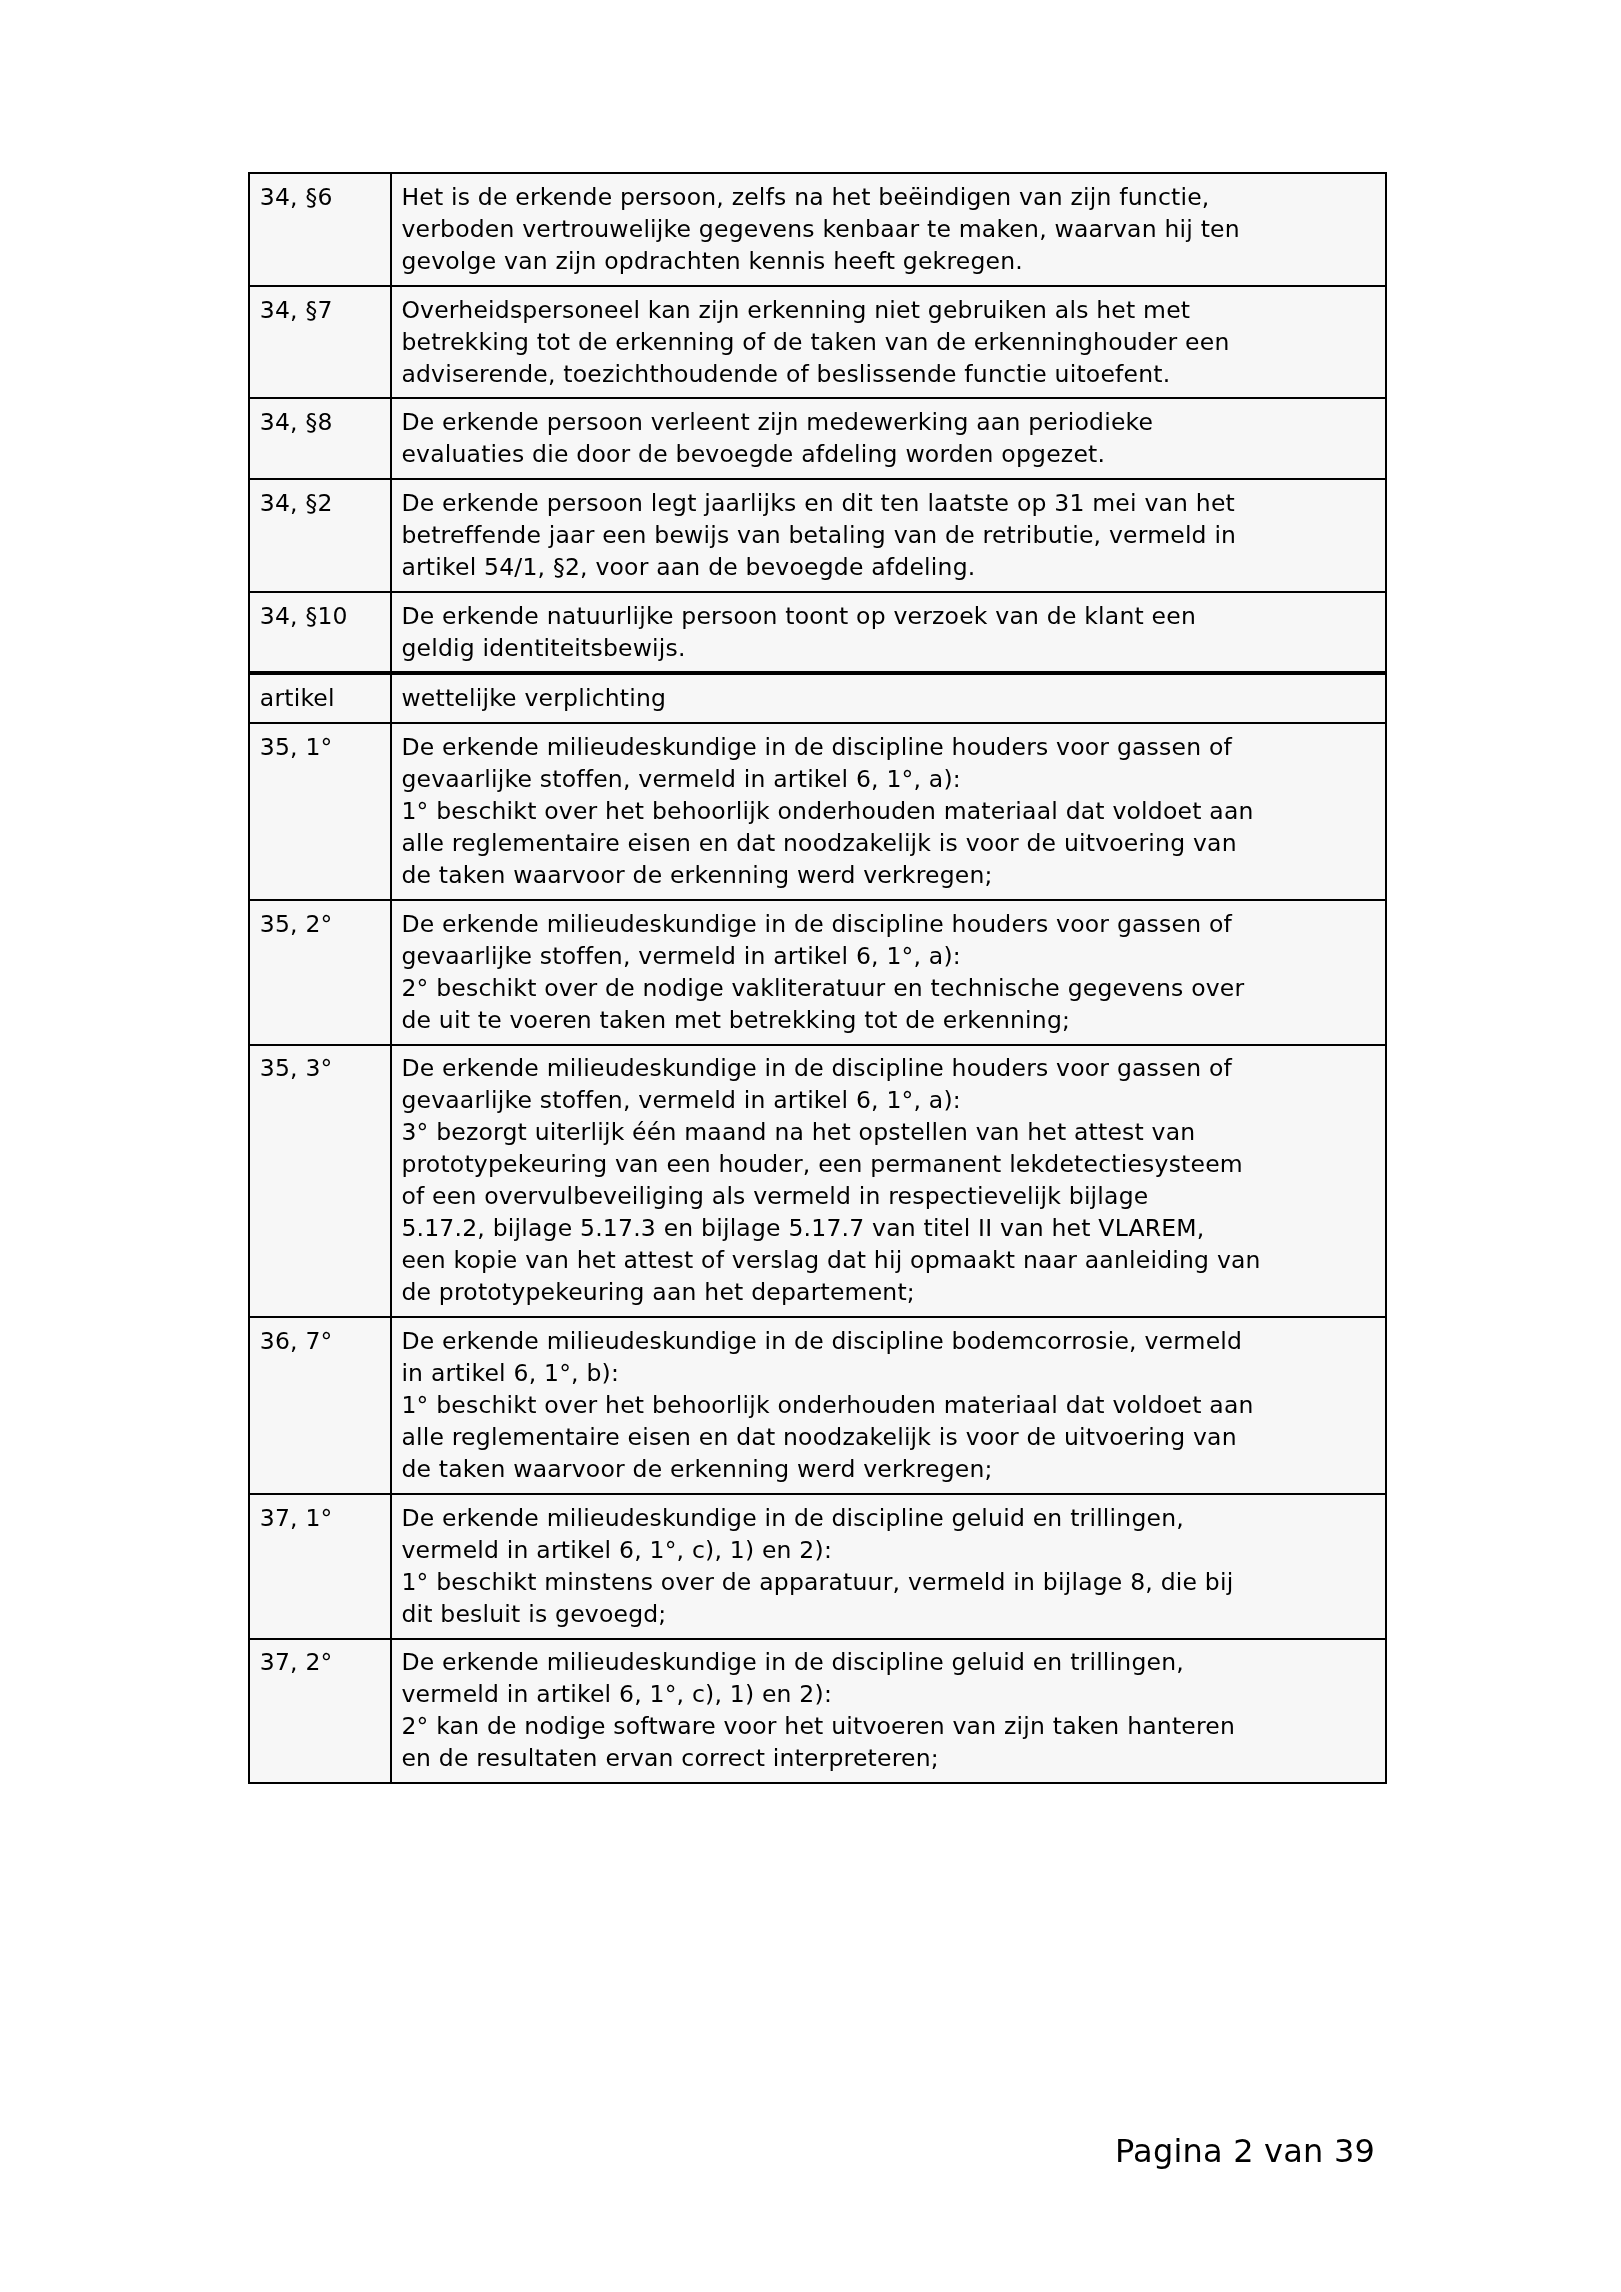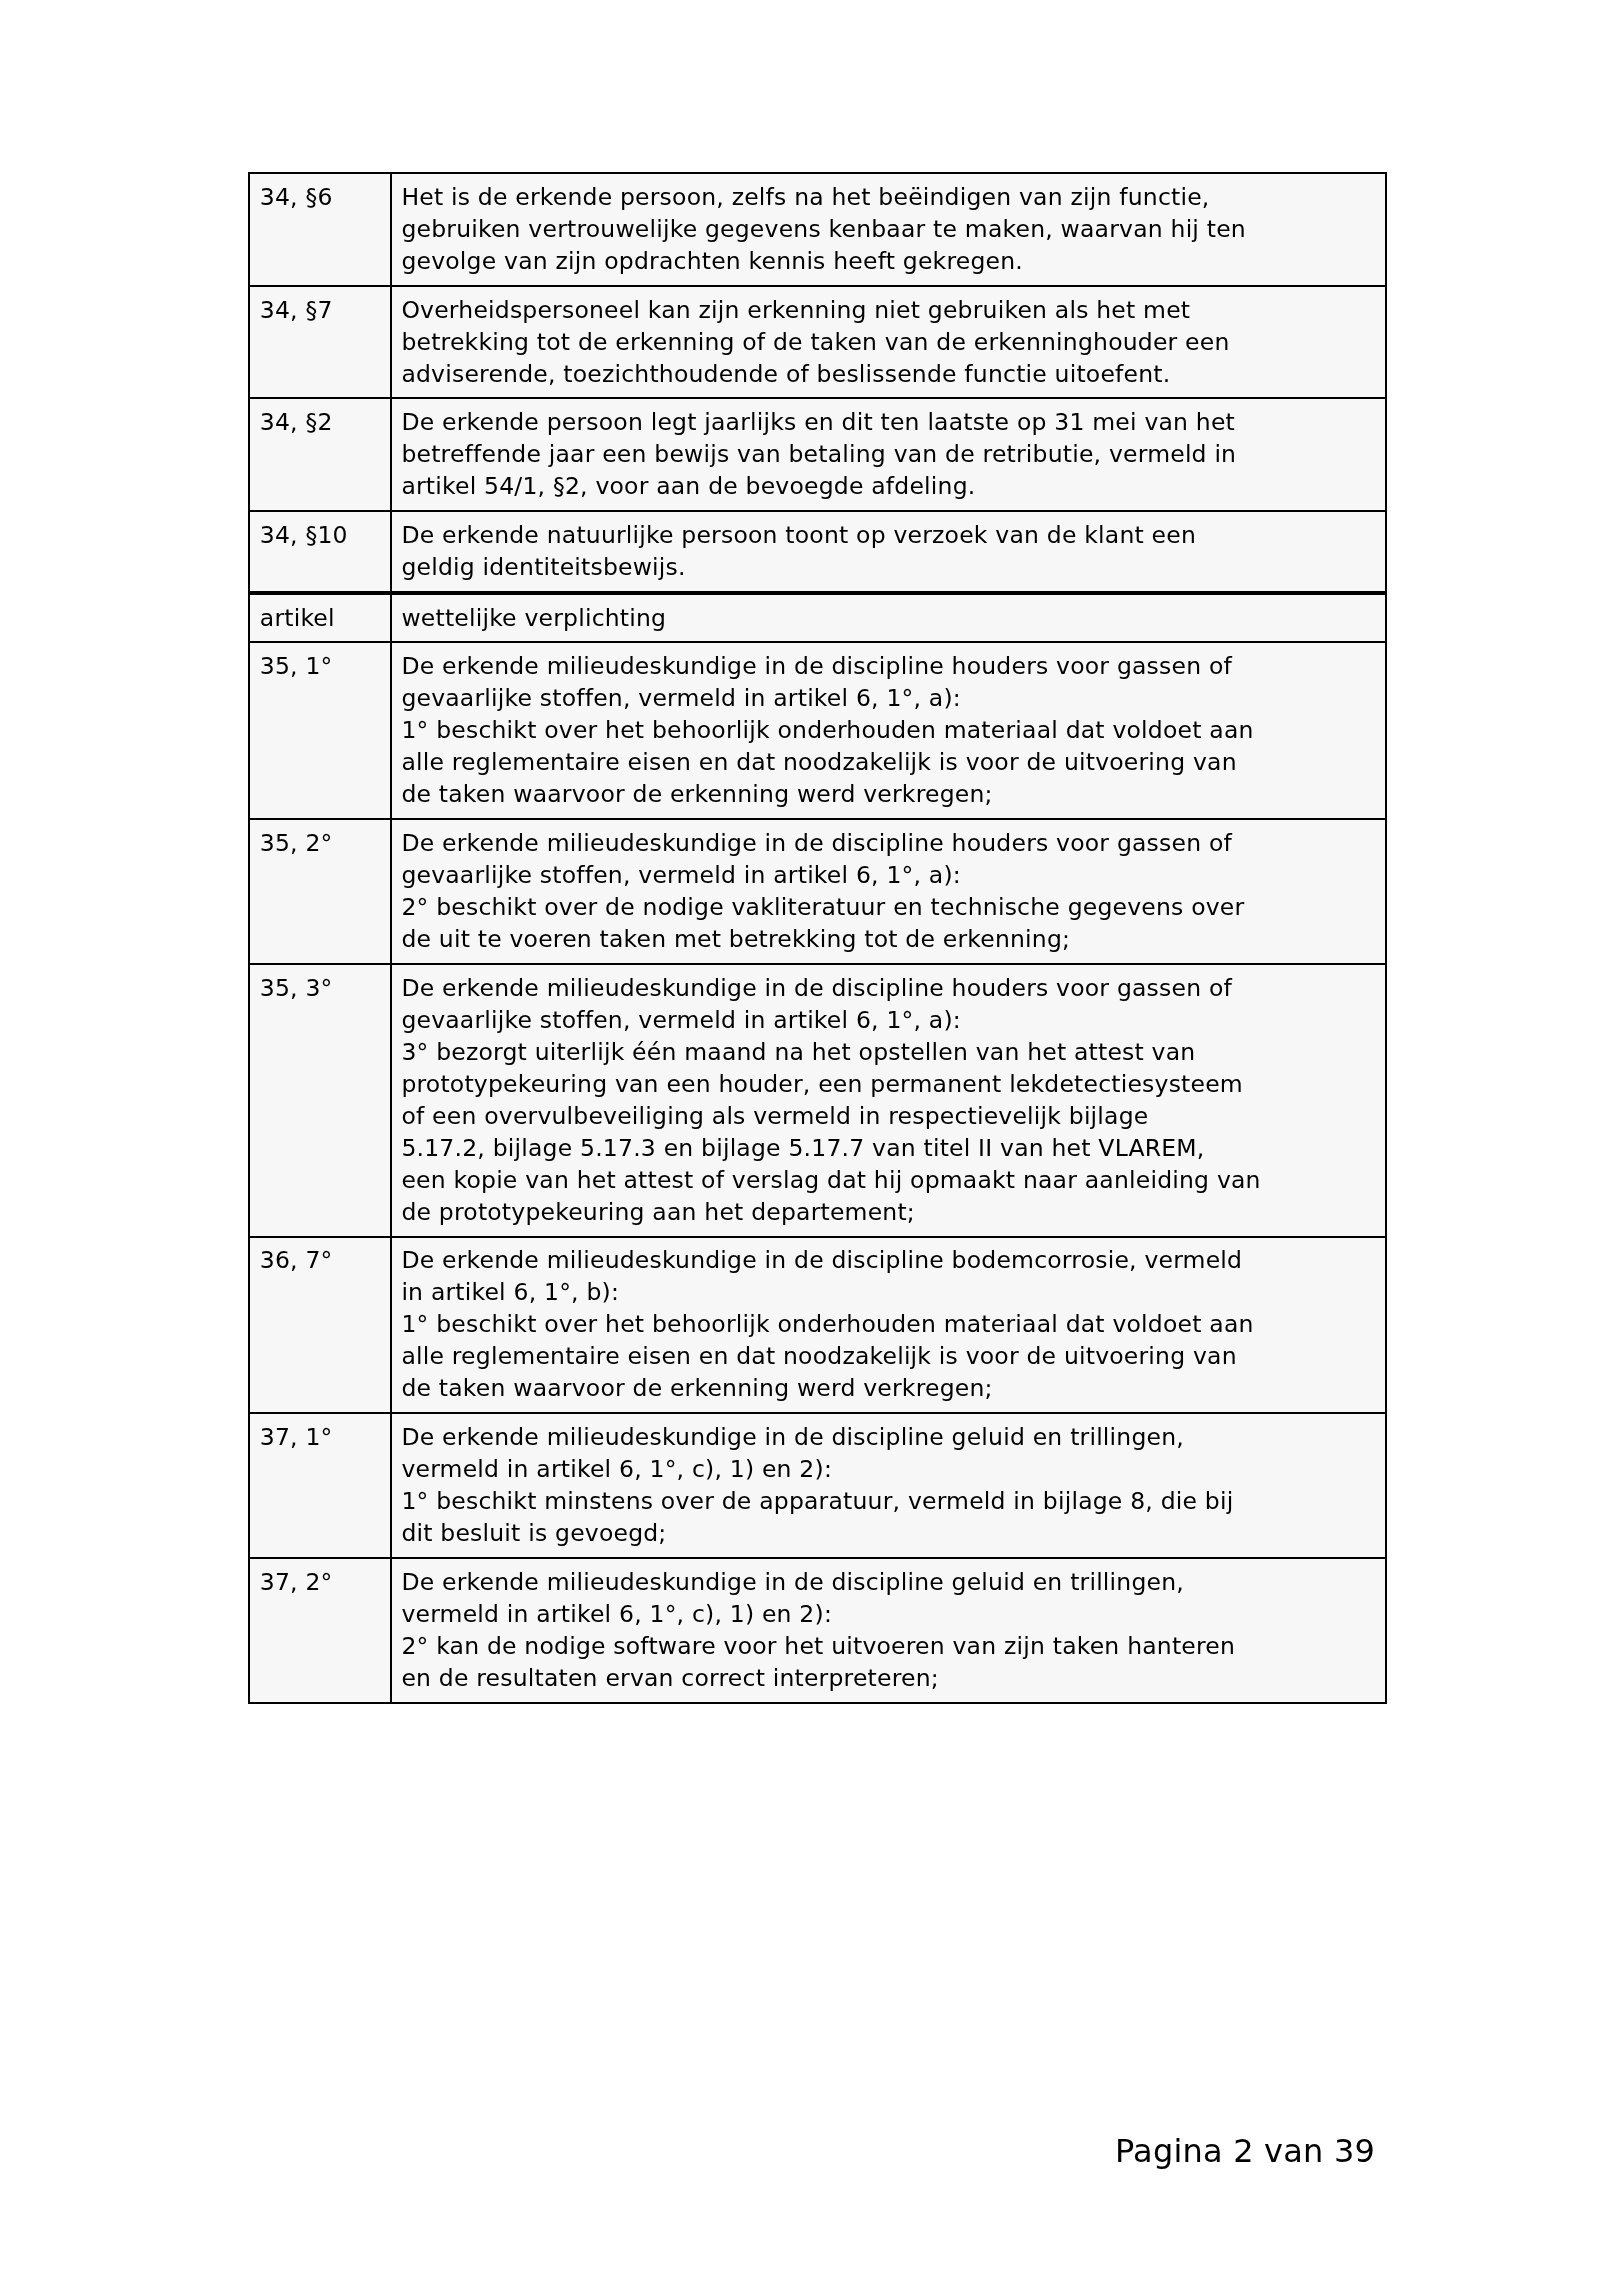--- a/index.html
+++ b/index.html
@@ -65,28 +65,33 @@
 </head>
 <body>
 
 <div class="content">
 
   <table class="doc-table">
     <tbody>
       <tr>
         <td class="col-artikel">34, §6</td>
         <td class="col-text">Het is de erkende persoon, zelfs na het beëindigen van zijn functie,
-gebruiken vertrouwelijke gegevens kenbaar te maken, waarvan hij ten
+verboden vertrouwelijke gegevens kenbaar te maken, waarvan hij ten
 gevolge van zijn opdrachten kennis heeft gekregen.</td>
       </tr>
       <tr>
         <td class="col-artikel">34, §7</td>
         <td class="col-text">Overheidspersoneel kan zijn erkenning niet gebruiken als het met
 betrekking tot de erkenning of de taken van de erkenninghouder een
 adviserende, toezichthoudende of beslissende functie uitoefent.</td>
+      </tr>
+      <tr>
+        <td class="col-artikel">34, §8</td>
+        <td class="col-text">De erkende persoon verleent zijn medewerking aan periodieke
+evaluaties die door de bevoegde afdeling worden opgezet.</td>
       </tr>
       <tr>
         <td class="col-artikel">34, §2</td>
         <td class="col-text">De erkende persoon legt jaarlijks en dit ten laatste op 31 mei van het
 betreffende jaar een bewijs van betaling van de retributie, vermeld in
 artikel 54/1, §2, voor aan de bevoegde afdeling.</td>
       </tr>
       <tr>
         <td class="col-artikel">34, §10</td>
         <td class="col-text">De erkende natuurlijke persoon toont op verzoek van de klant een

